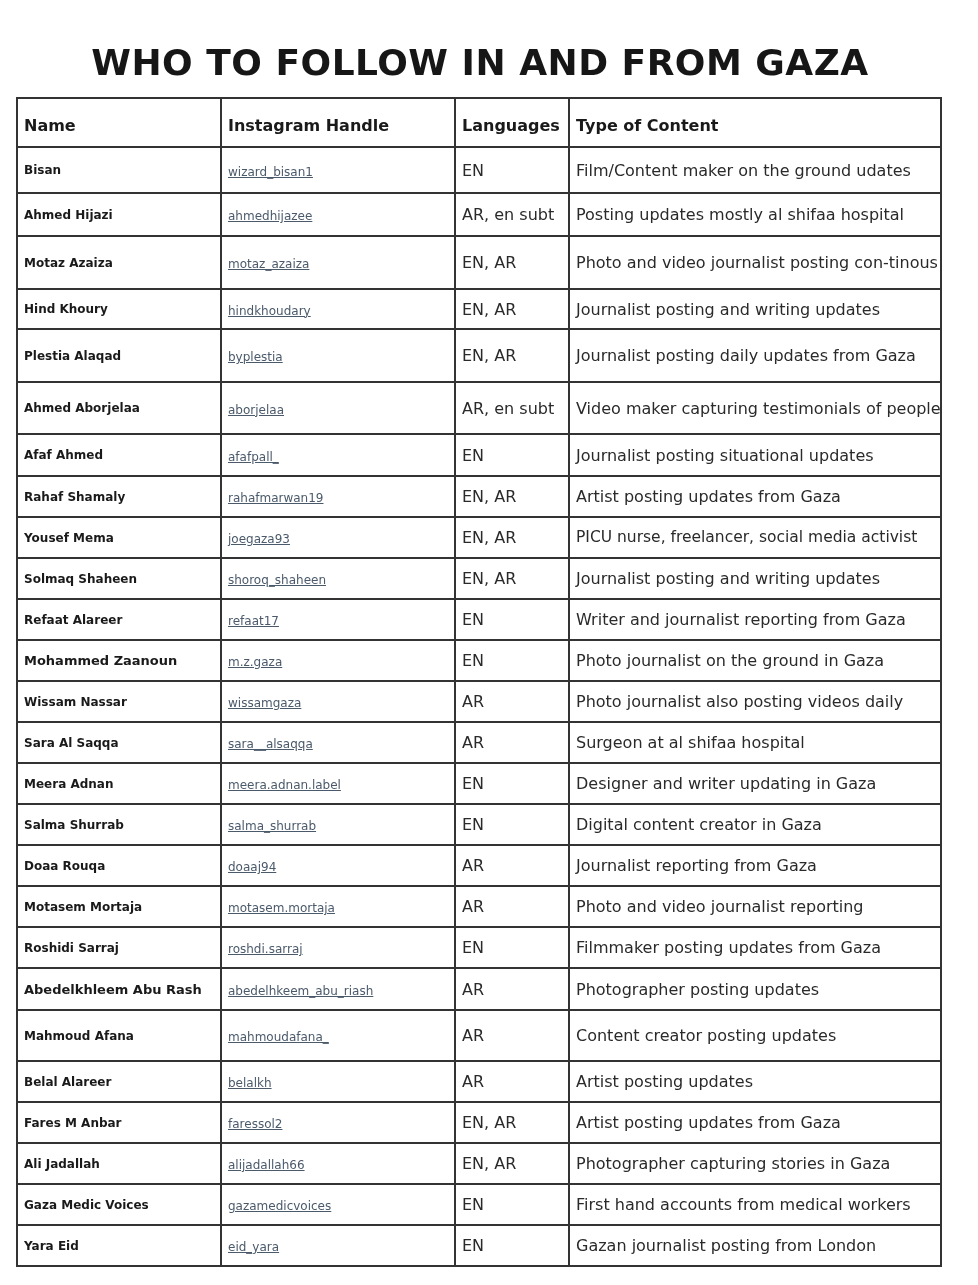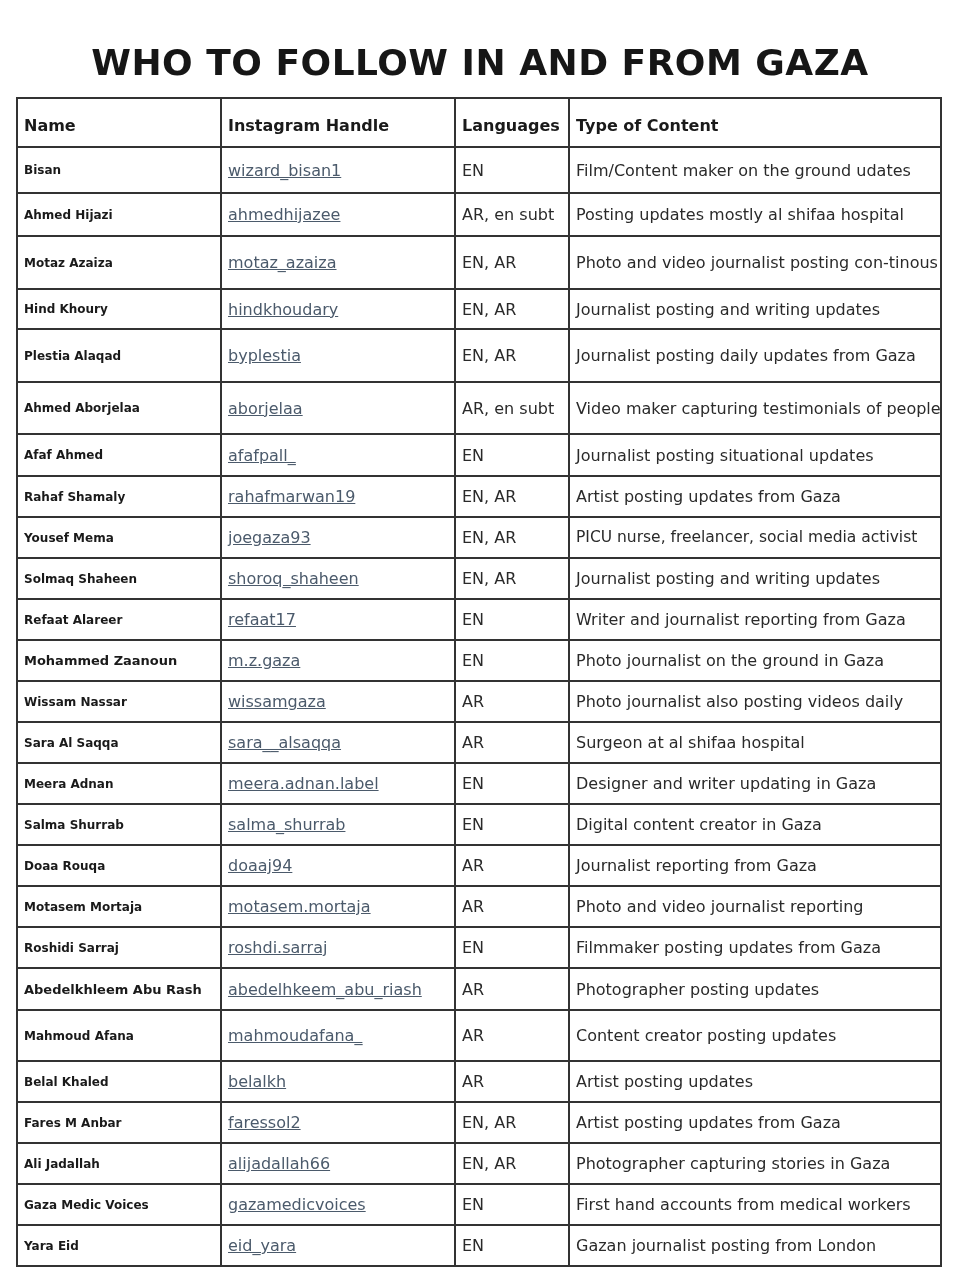--- a/index.html
+++ b/index.html
@@ -3,21 +3,21 @@
 <meta charset="utf-8">
 <style>
   html, body { margin: 0; padding: 0; background: #ffffff; }
   body { width: 978px; height: 1285px; position: relative; overflow: hidden; font-family: "DejaVu Sans", sans-serif; color: #1a1a1a; }
   .title { position: absolute; left: 0; top: 42px; width: 960px; text-align: center; font-family: "DejaVu Sans", sans-serif; font-weight: bold; font-size: 36px; letter-spacing: 0.5px; color: #161616; }
   table.grid { position: absolute; left: 16px; top: 97px; width: 924px; border-collapse: collapse; table-layout: fixed; }
   table.grid td, table.grid th { border: 2px solid #333; padding: 0 6px; vertical-align: middle; text-align: left; overflow: hidden; white-space: nowrap; }
   table.grid th { font-weight: bold; font-size: 16px; height: 41px; color: #1a1a1a; padding-top: 6px; }
   td.name { font-weight: bold; font-size: 12px; color: #1a1a1a; }
   td.name.small { font-size: 13px; }
-  td.handle a { color: #4b5a6b; font-size: 16px; }
+  td.handle a { color: #4b5a6b; font-size: 12px; }
   td.lang { font-size: 16px; color: #2a2a2a; }
   td.content { font-size: 16px; color: #2a2a2a; white-space: normal; line-height: 21px; }
   td.content.tight { font-size: 15.5px; }
   col.c1 { width: 204px; } col.c2 { width: 234px; } col.c3 { width: 114px; } col.c4 { width: 372px; }
 </style>
 </head>
 <body>
 
 <div class="title">WHO TO FOLLOW IN AND FROM GAZA</div>
 
@@ -157,21 +157,21 @@
         <td class="lang">AR</td>
         <td class="content">Photographer posting updates</td>
       </tr>
       <tr style="height: 51px;">
         <td class="name">Mahmoud Afana</td>
         <td class="handle"><a href="#">mahmoudafana_</a></td>
         <td class="lang">AR</td>
         <td class="content">Content creator posting updates</td>
       </tr>
       <tr style="height: 41px;">
-        <td class="name">Belal Khaled</td>
+        <td class="name">Belal Alareer</td>
         <td class="handle"><a href="#">belalkh</a></td>
         <td class="lang">AR</td>
         <td class="content">Artist posting updates</td>
       </tr>
       <tr style="height: 41px;">
         <td class="name">Fares M Anbar</td>
         <td class="handle"><a href="#">faressol2</a></td>
         <td class="lang">EN, AR</td>
         <td class="content">Artist posting updates from Gaza</td>
       </tr>

